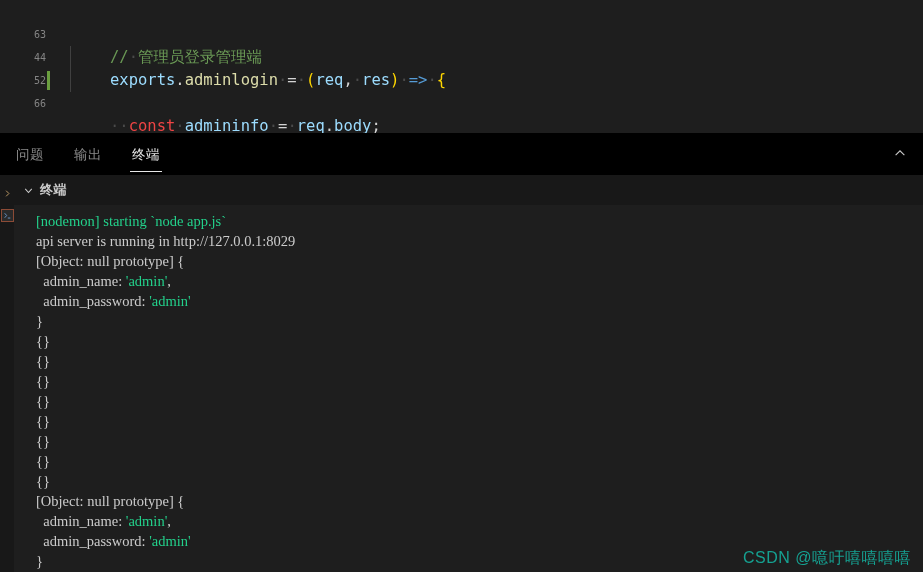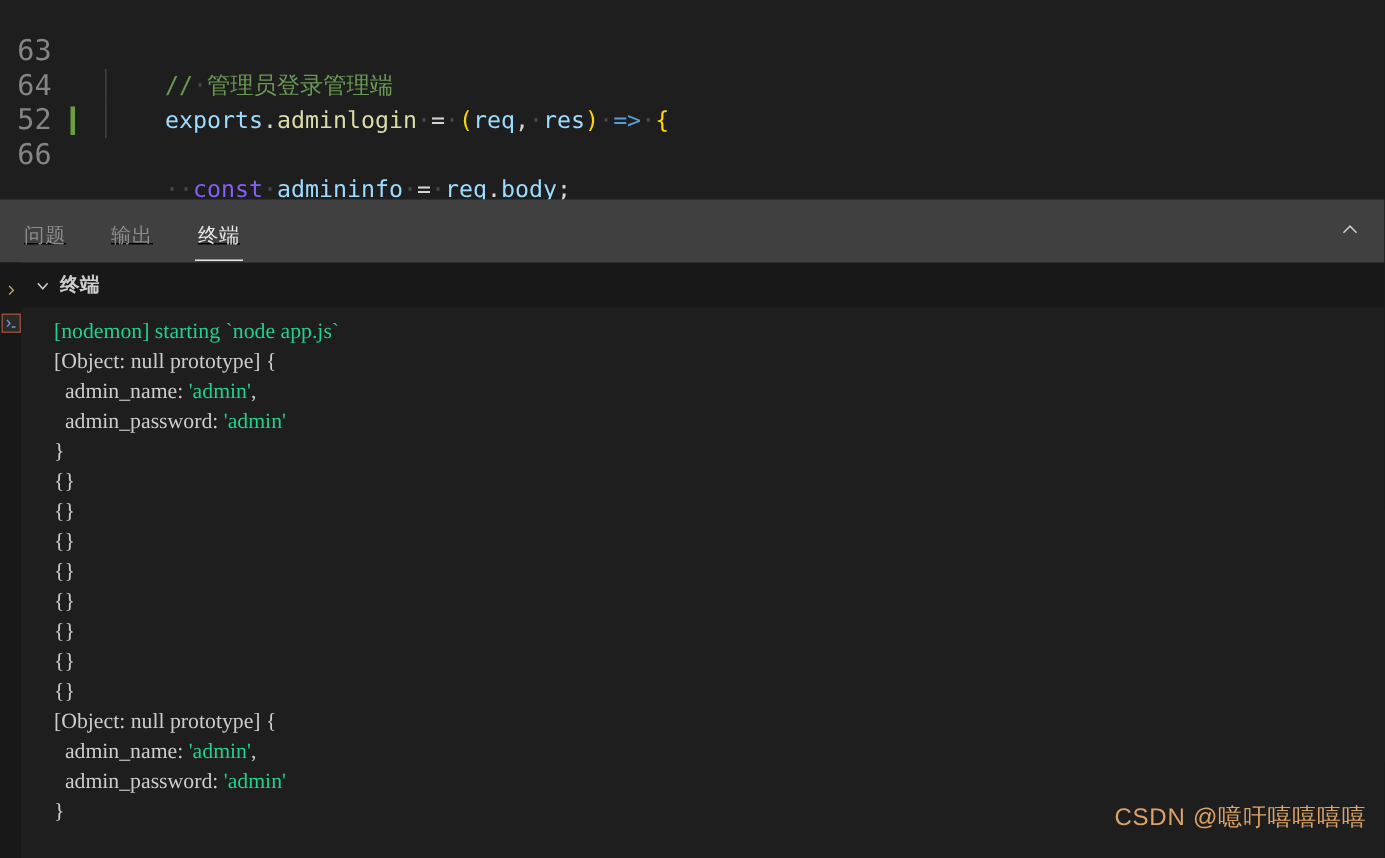--- a/index.html
+++ b/index.html
@@ -36,23 +36,23 @@
     height: 23px;
     line-height: 23px;
     font-size: 15.5px;
     font-family: "DejaVu Sans Mono", monospace;
     white-space: pre;
   }
   .lnum {
     position: absolute;
     left: 0;
     width: 46px;
-    text-align: center;
+    text-align: right;
     color: #858585;
-    font-size: 19px;
+    font-size: 10px;
     font-family: "DejaVu Sans Mono", monospace;
   }
   .ltext {
     position: absolute;
     left: 70px;
     right: 0;
     white-space: pre;
     overflow: hidden;
     padding-left: 40px;
   }
@@ -67,46 +67,45 @@
   .indent-guide {
     position: absolute;
     left: 70px;
     top: 0;
     bottom: 0;
     width: 1px;
     background: #404040;
   }
   
   .t-com    { color: #6A9955; }
-  .t-kw     { color: #8b5cf6; }
+  .t-kw     { color: #ef4444; }
   .t-var    { color: #9CDCFE; }
   .t-fn     { color: #DCDCAA; }
   .t-op     { color: #D4D4D4; }
   .t-param  { color: #9CDCFE; }
   .t-brace  { color: #FFD700; }
   .t-arrow  { color: #569CD6; }
   .t-ws     { color: #4a4a4a; }
 
   
   .panel {
     flex: 1 1 auto;
     display: flex;
     flex-direction: column;
     background: #181818;
     min-height: 0;
   }
   .panel-tabs {
     position: relative;
     height: 42px;
-    background: #404040;
-    display: flex;
-    align-items: flex-end;
+    background: #000000;
+    display: flex;
+    align-items: center;
     padding-left: 14px;
     flex: 0 0 auto;
-    text-decoration: underline;
   }
   .panel-tab {
     position: relative;
     font-family: "Liberation Sans", sans-serif;
     font-size: 13.5px;
     color: #8b8b8b;
     margin-right: 26px;
     padding: 10px 2px 9px 2px;
     cursor: pointer;
     letter-spacing: 0.5px;
@@ -219,43 +218,43 @@
     color: #cccccc;
     white-space: pre;
   }
   .g  { color: #23d18b; }
   .w  { color: #cccccc; }
 
   
   .watermark {
     position: absolute;
     right: 12px;
-    bottom: 16px;
+    bottom: 3px;
     font-family: "Liberation Sans", sans-serif;
     font-size: 16px;
-    color: #fdba74;
+    color: #14b8a6;
     opacity: 0.85;
     letter-spacing: 0.5px;
     pointer-events: none;
   }
 </style>
 </head>
 <body>
 
 <div id="app">
 
   <div class="editor">
 
     <div class="code-line" style="top:0">
       <span class="lnum">63</span>
       <span class="ltext"><span class="t-com">//<span class="t-ws">·</span>管理员登录管理端</span></span>
     </div>
 
     <div class="code-line">
-      <span class="lnum">64</span>
+      <span class="lnum">44</span>
       <span class="ltext"><span class="t-var">exports</span><span class="t-op">.</span><span class="t-fn">adminlogin</span><span class="t-ws">·</span><span class="t-op">=</span><span class="t-ws">·</span><span class="t-brace">(</span><span class="t-param">req</span><span class="t-op">,</span><span class="t-ws">·</span><span class="t-param">res</span><span class="t-brace">)</span><span class="t-ws">·</span><span class="t-arrow">=&gt;</span><span class="t-ws">·</span><span class="t-brace">{</span></span>
     </div>
 
     <div class="code-line" style="position:relative">
       <span class="lnum">52</span>
       <span class="indent-guide"></span>
       <span class="ltext"><span class="t-ws">··</span><span class="t-kw">const</span><span class="t-ws">·</span><span class="t-var">admininfo</span><span class="t-ws">·</span><span class="t-op">=</span><span class="t-ws">·</span><span class="t-var">req</span><span class="t-op">.</span><span class="t-var">body</span><span class="t-op">;</span></span>
     </div>
 
     <div class="code-line">
@@ -314,20 +313,21 @@
           <span class="twisty">
             <svg width="13" height="13" viewBox="0 0 16 16">
               <path d="M4 6 L8 10.5 L12 6" fill="none" stroke="#cccccc" stroke-width="1.3"></path>
             </svg>
           </span>
           <span class="term-section-title">终端</span>
         </div>
 
         <div class="terminal" id="terminal-output">
             <div class="term-line"><span class="g">[nodemon] starting `node app.js`</span></div>
+            <div class="term-line"><span class="w">api server is running in http://127.0.0.1:8029</span></div>
             <div class="term-line"><span class="w">[Object: null prototype] {</span></div>
             <div class="term-line"><span class="w">  admin_name: </span><span class="g">'admin'</span><span class="w">,</span></div>
             <div class="term-line"><span class="w">  admin_password: </span><span class="g">'admin'</span></div>
             <div class="term-line"><span class="w">}</span></div>
             <div class="term-line"><span class="w">{}</span></div>
             <div class="term-line"><span class="w">{}</span></div>
             <div class="term-line"><span class="w">{}</span></div>
             <div class="term-line"><span class="w">{}</span></div>
             <div class="term-line"><span class="w">{}</span></div>
             <div class="term-line"><span class="w">{}</span></div>

